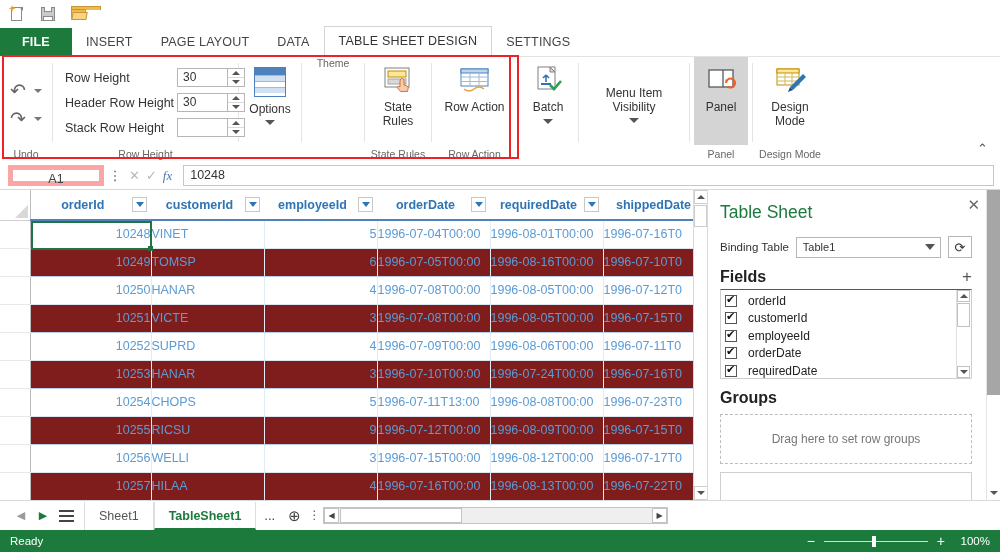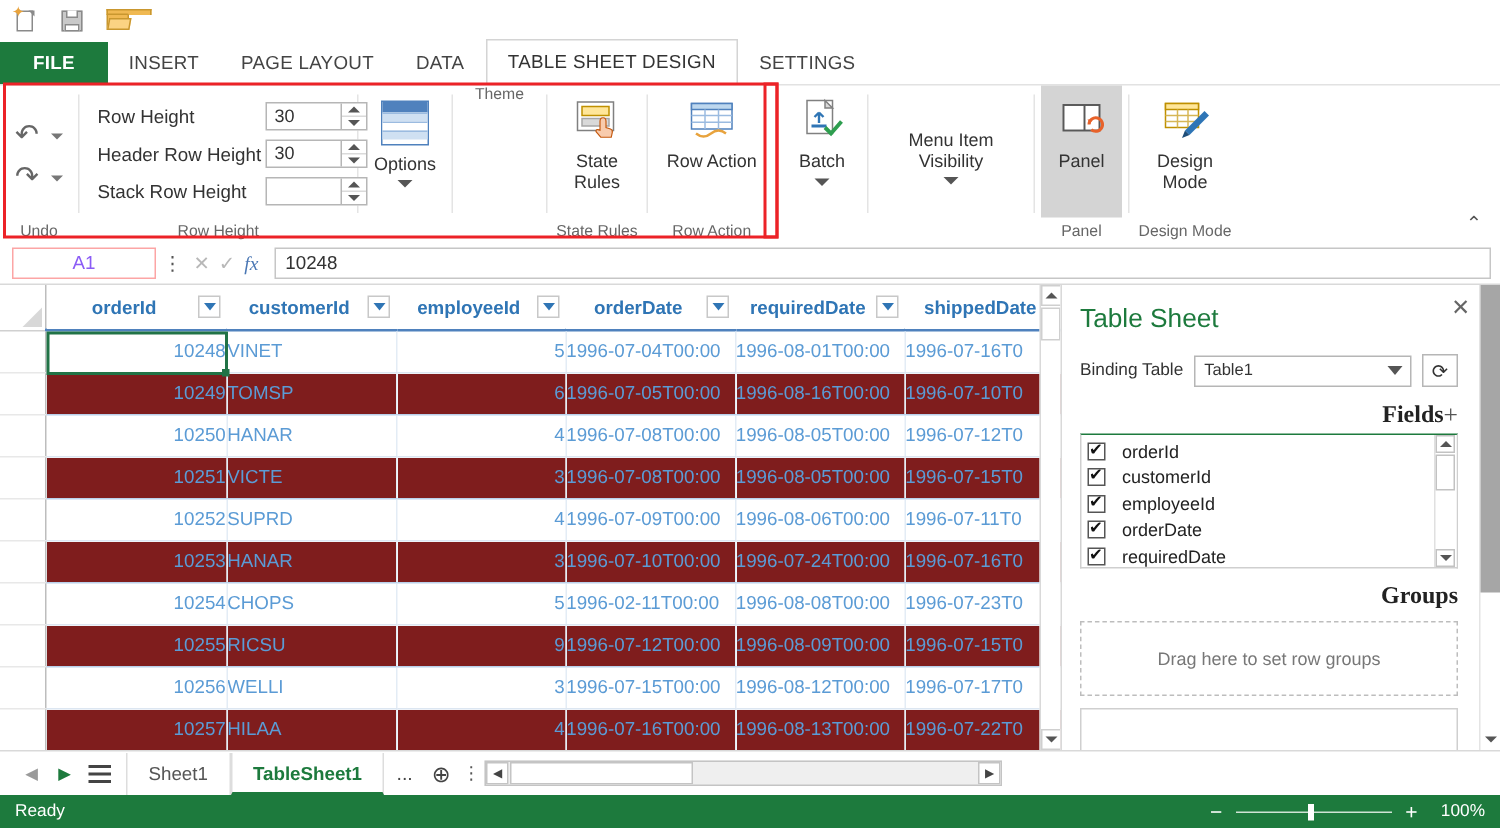--- a/index.html
+++ b/index.html
@@ -92,22 +92,22 @@
   .tbl-ic .r1 { height:6px; background:#cfe0f2; border-top:1px solid #9bbbe0;}
   .tbl-ic .r2 { height:6px; background:#fff; border-top:1px solid #9bbbe0;}
   .tbl-ic .r3 { height:6px; background:#cfe0f2; border-top:1px solid #9bbbe0;}
 
   .redbox { position:absolute; border:2px solid #ec2227; pointer-events:none; z-index:20; }
 
   .collapse-chev { position:absolute; right:12px; bottom:6px; font-size:13px; color:#555; cursor:pointer; }
 
   
   .fbar { height: 28px; display:flex; align-items:center; padding: 2px 6px 2px 8px; gap:4px; background:#fff; border-bottom:1px solid #d9d9d9;}
-  .namebox { width: 96px; height: 21px; border:1px solid #fca5a5; background:#fff; font-size:12.5px;
-     color:#8b5cf6; text-align:center; line-height:19px; }
+  .namebox { width: 96px; height: 21px; border:5px solid #fca5a5; background:#fff; font-size:12.5px;
+     color:#404040; text-align:center; line-height:19px; }
   .dots-v { width:14px; text-align:center; color:#555; font-size:13px; letter-spacing:0; line-height:10px; cursor:pointer;}
   .fb-btns { display:flex; align-items:center; gap:6px; border:1px solid transparent; padding:0 6px 0 2px;}
   .fb-x { color:#b8b8b8; font-size:13px; cursor:pointer;}
   .fb-ck { color:#b8b8b8; font-size:13px; cursor:pointer;}
   .fb-fx { color:#4a77b4; font-size:13px; font-style:italic; font-family:"Liberation Serif", serif; cursor:pointer;}
   .fcontent { flex:1; height:21px; border:1px solid #c6c6c6; background:#fff; font-size:12.5px; color:#333;
      padding-left:6px; line-height:19px; }
 
   
   .midzone { display:flex; height: 310px; }
@@ -150,21 +150,21 @@
   .panel { width: 293px; background:#fff; border-left:1px solid #d9d9d9; position:relative; display:flex; }
   .panel-inner { flex:1; padding: 12px 14px 0 12px; position:relative; overflow:hidden; }
   .panel-close { position:absolute; right:6px; top:6px; font-size:15px; color:#666; cursor:pointer; z-index:4;}
   .panel-title { color:#1d7a3d; font-size:17.5px; margin-bottom:13px; }
   .bind-row { display:flex; align-items:center; gap:7px; margin-bottom:10px; }
   .bind-lbl { font-size:11.5px; color:#333; white-space:nowrap; }
   .bind-select { flex:1; height:21px; border:1px solid #b6b6b6; background:#fff; display:flex; align-items:center; position:relative; }
   .bind-select .bval { font-size:11px; color:#333; padding-left:6px; }
   .bind-select .bcar { position:absolute; right:5px; width:0;height:0;border-left:5px solid transparent;border-right:5px solid transparent;border-top:6px solid #555;}
   .refresh-btn { width:24px; height:22px; border:1px solid #b6b6b6; background:#fff; display:flex; align-items:center; justify-content:center; cursor:pointer; font-size:13px; color:#333;}
-  .sec-head { display:flex; align-items:center; justify-content:flex-end; margin-bottom:3px;font-family:Liberation Serif, serif;}
+  .sec-head { display:flex; align-items:center; justify-content:space-between; margin-bottom:3px;}
   .sec-title { font-size:16px; font-weight:bold; color:#222; }
   .plus-btn { font-size:17px; color:#555; cursor:pointer; line-height:14px;}
   .fieldlist { border:1px solid #cfcfcf; border-top:1px solid #1d7a3d; height:90px; display:flex; position:relative; background:#fff;}
   .fl-items { flex:1; padding:2px 0 0 4px; overflow:hidden;}
   .fl-item { display:flex; align-items:center; height:17.5px; gap:11px; }
   .fl-chk { width:12px; height:12px; border:1px solid #555; background:#fff; position:relative; cursor:pointer;}
   .fl-chk.on::after { content:"✔"; position:absolute; left:0px; top:-3px; font-size:11px; color:#111; }
   .fl-name { font-size:12px; color:#222; }
   .fl-sb { width:15px; border-left:1px solid #e0e0e0; position:relative; background:#fff;}
   .fl-sb .b { width:13px; height:12px; border:1px solid #c2c2c2; display:flex; align-items:center; justify-content:center; background:#fff; cursor:pointer;}
@@ -567,21 +567,21 @@
               <td class="cell num">3</td>
               <td class="cell txt">1996-07-10T00:00</td>
               <td class="cell txt">1996-07-24T00:00</td>
               <td class="cell txt">1996-07-16T0</td>
             </tr>
             <tr>
               <td class="rowhdr"></td>
               <td class="cell num">10254</td>
               <td class="cell txt">CHOPS</td>
               <td class="cell num">5</td>
-              <td class="cell txt">1996-02-11T00:00</td>
+              <td class="cell txt">1996-07-11T13:00</td>
               <td class="cell txt">1996-08-08T00:00</td>
               <td class="cell txt">1996-07-23T0</td>
             </tr>
             <tr class="band">
               <td class="rowhdr"></td>
               <td class="cell num">10255</td>
               <td class="cell txt">RICSU</td>
               <td class="cell num">9</td>
               <td class="cell txt">1996-07-12T00:00</td>
               <td class="cell txt">1996-08-09T00:00</td>

